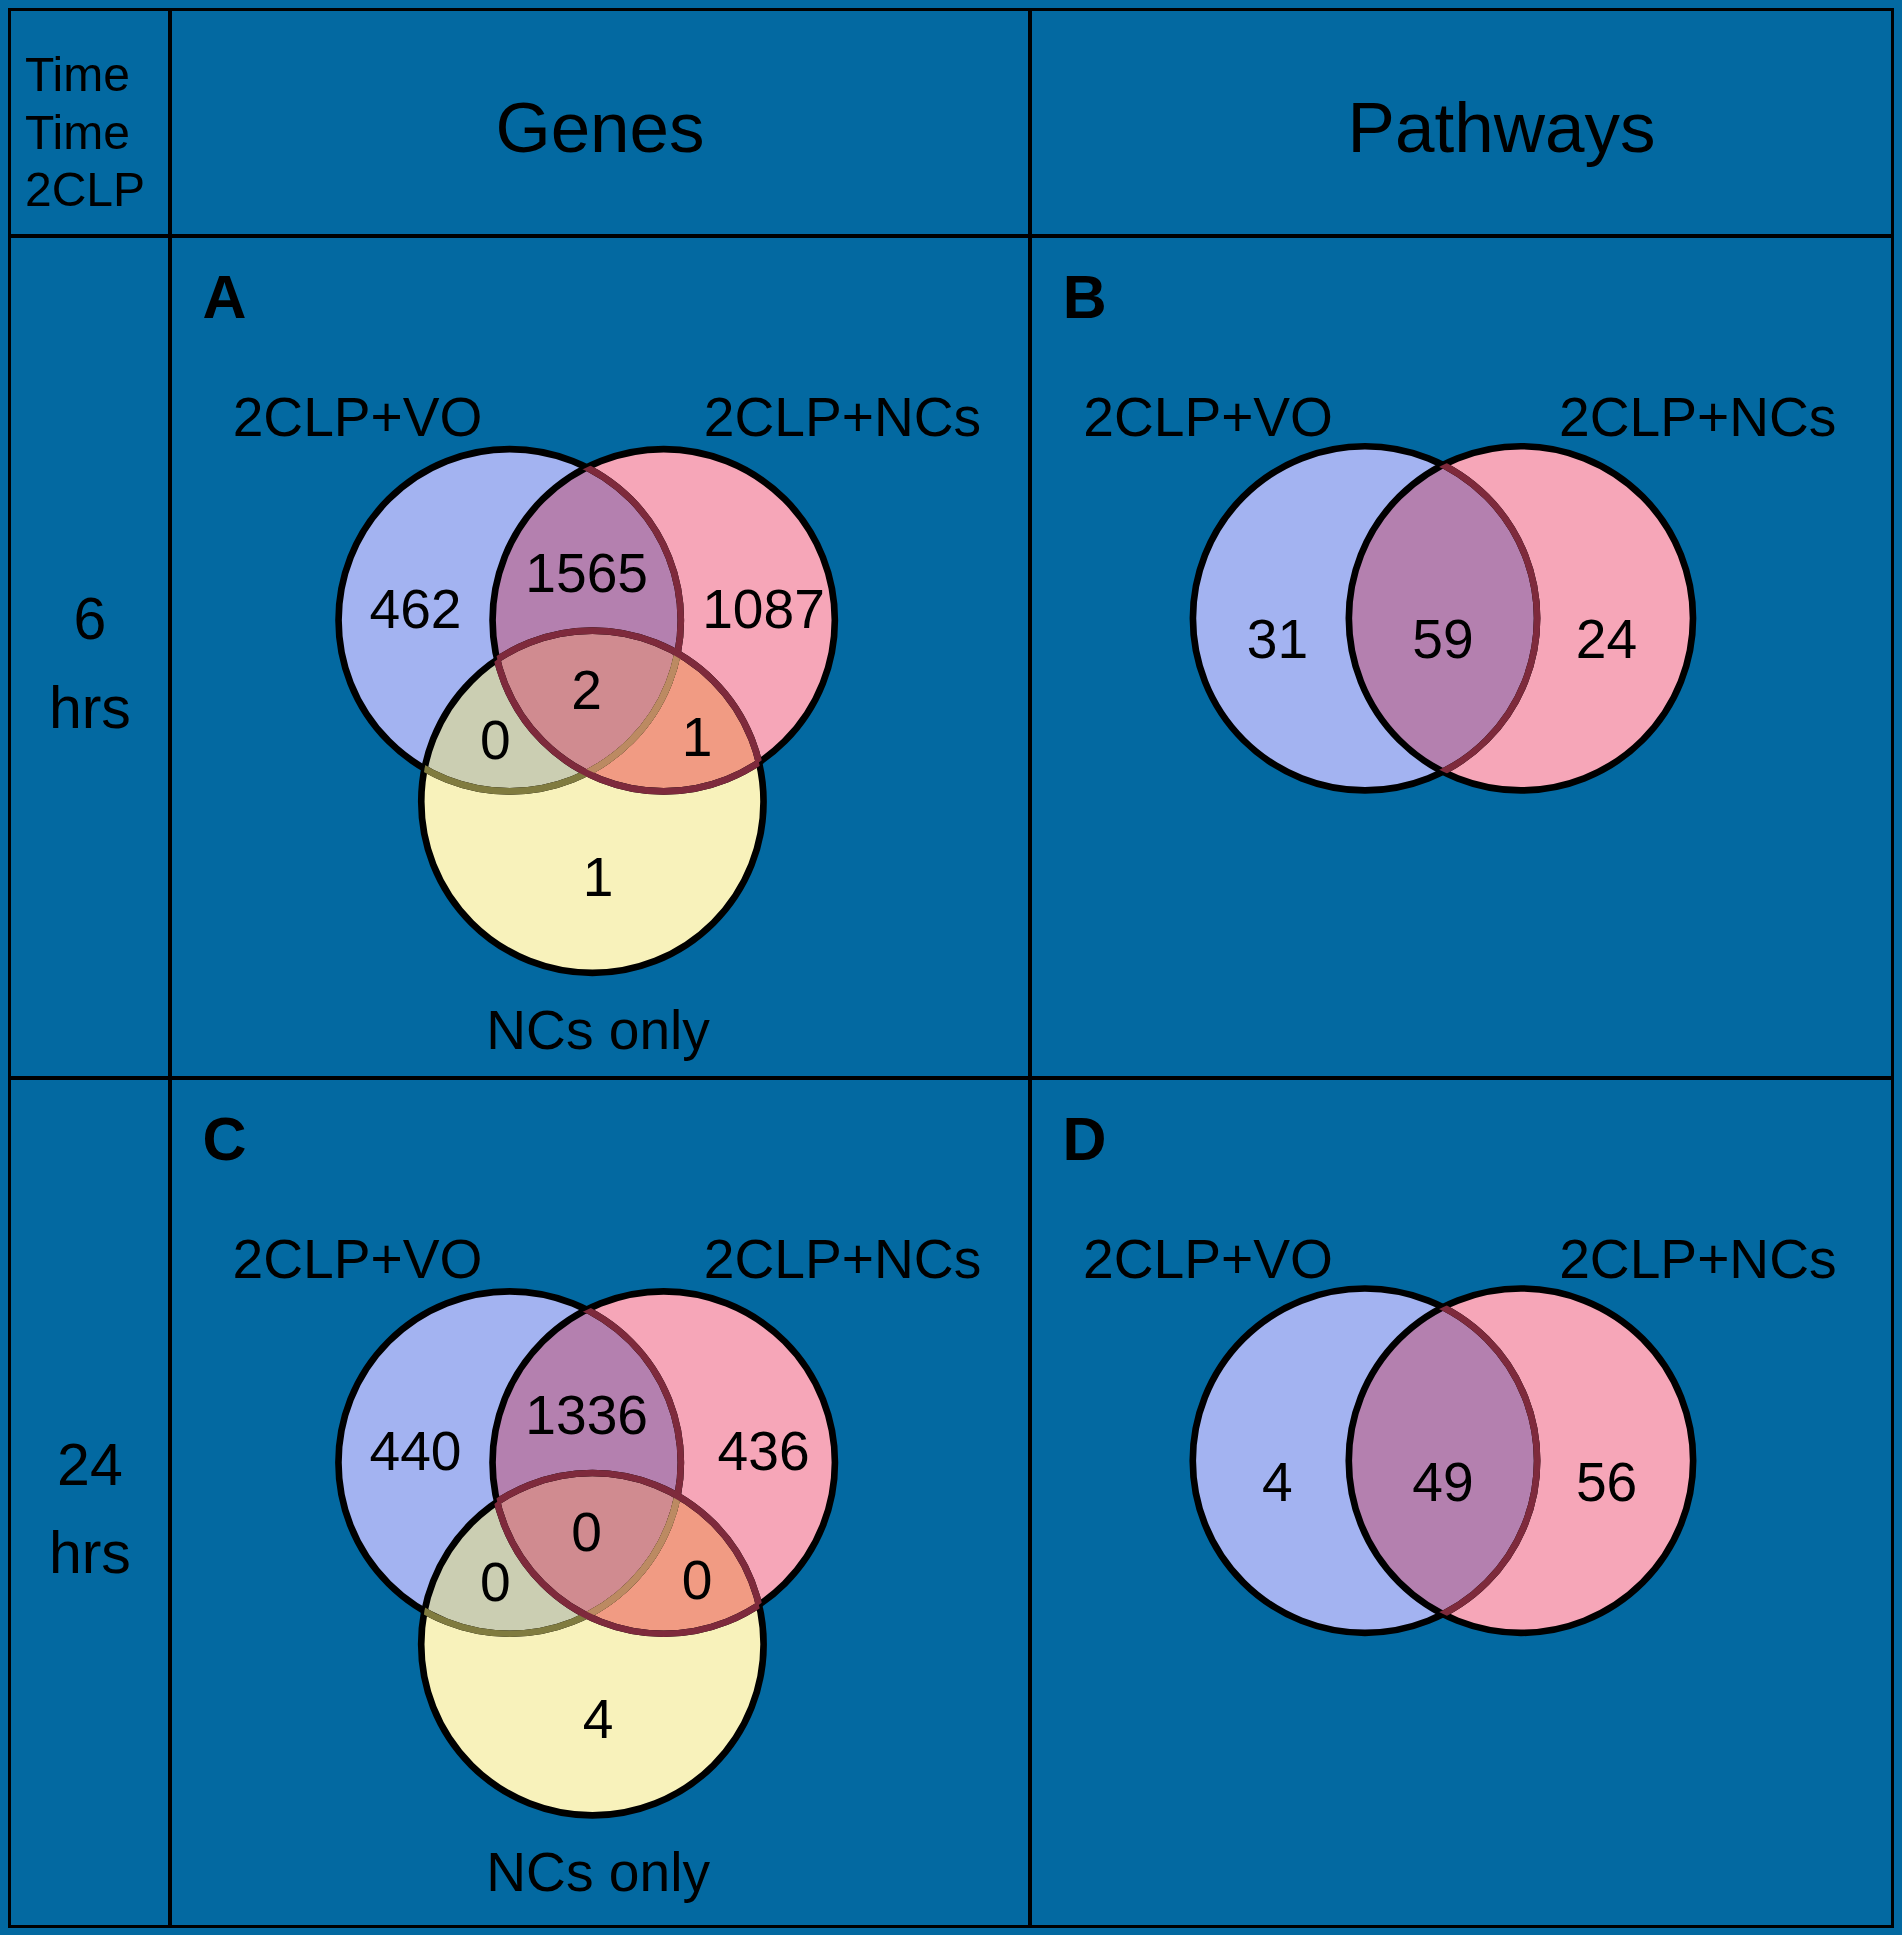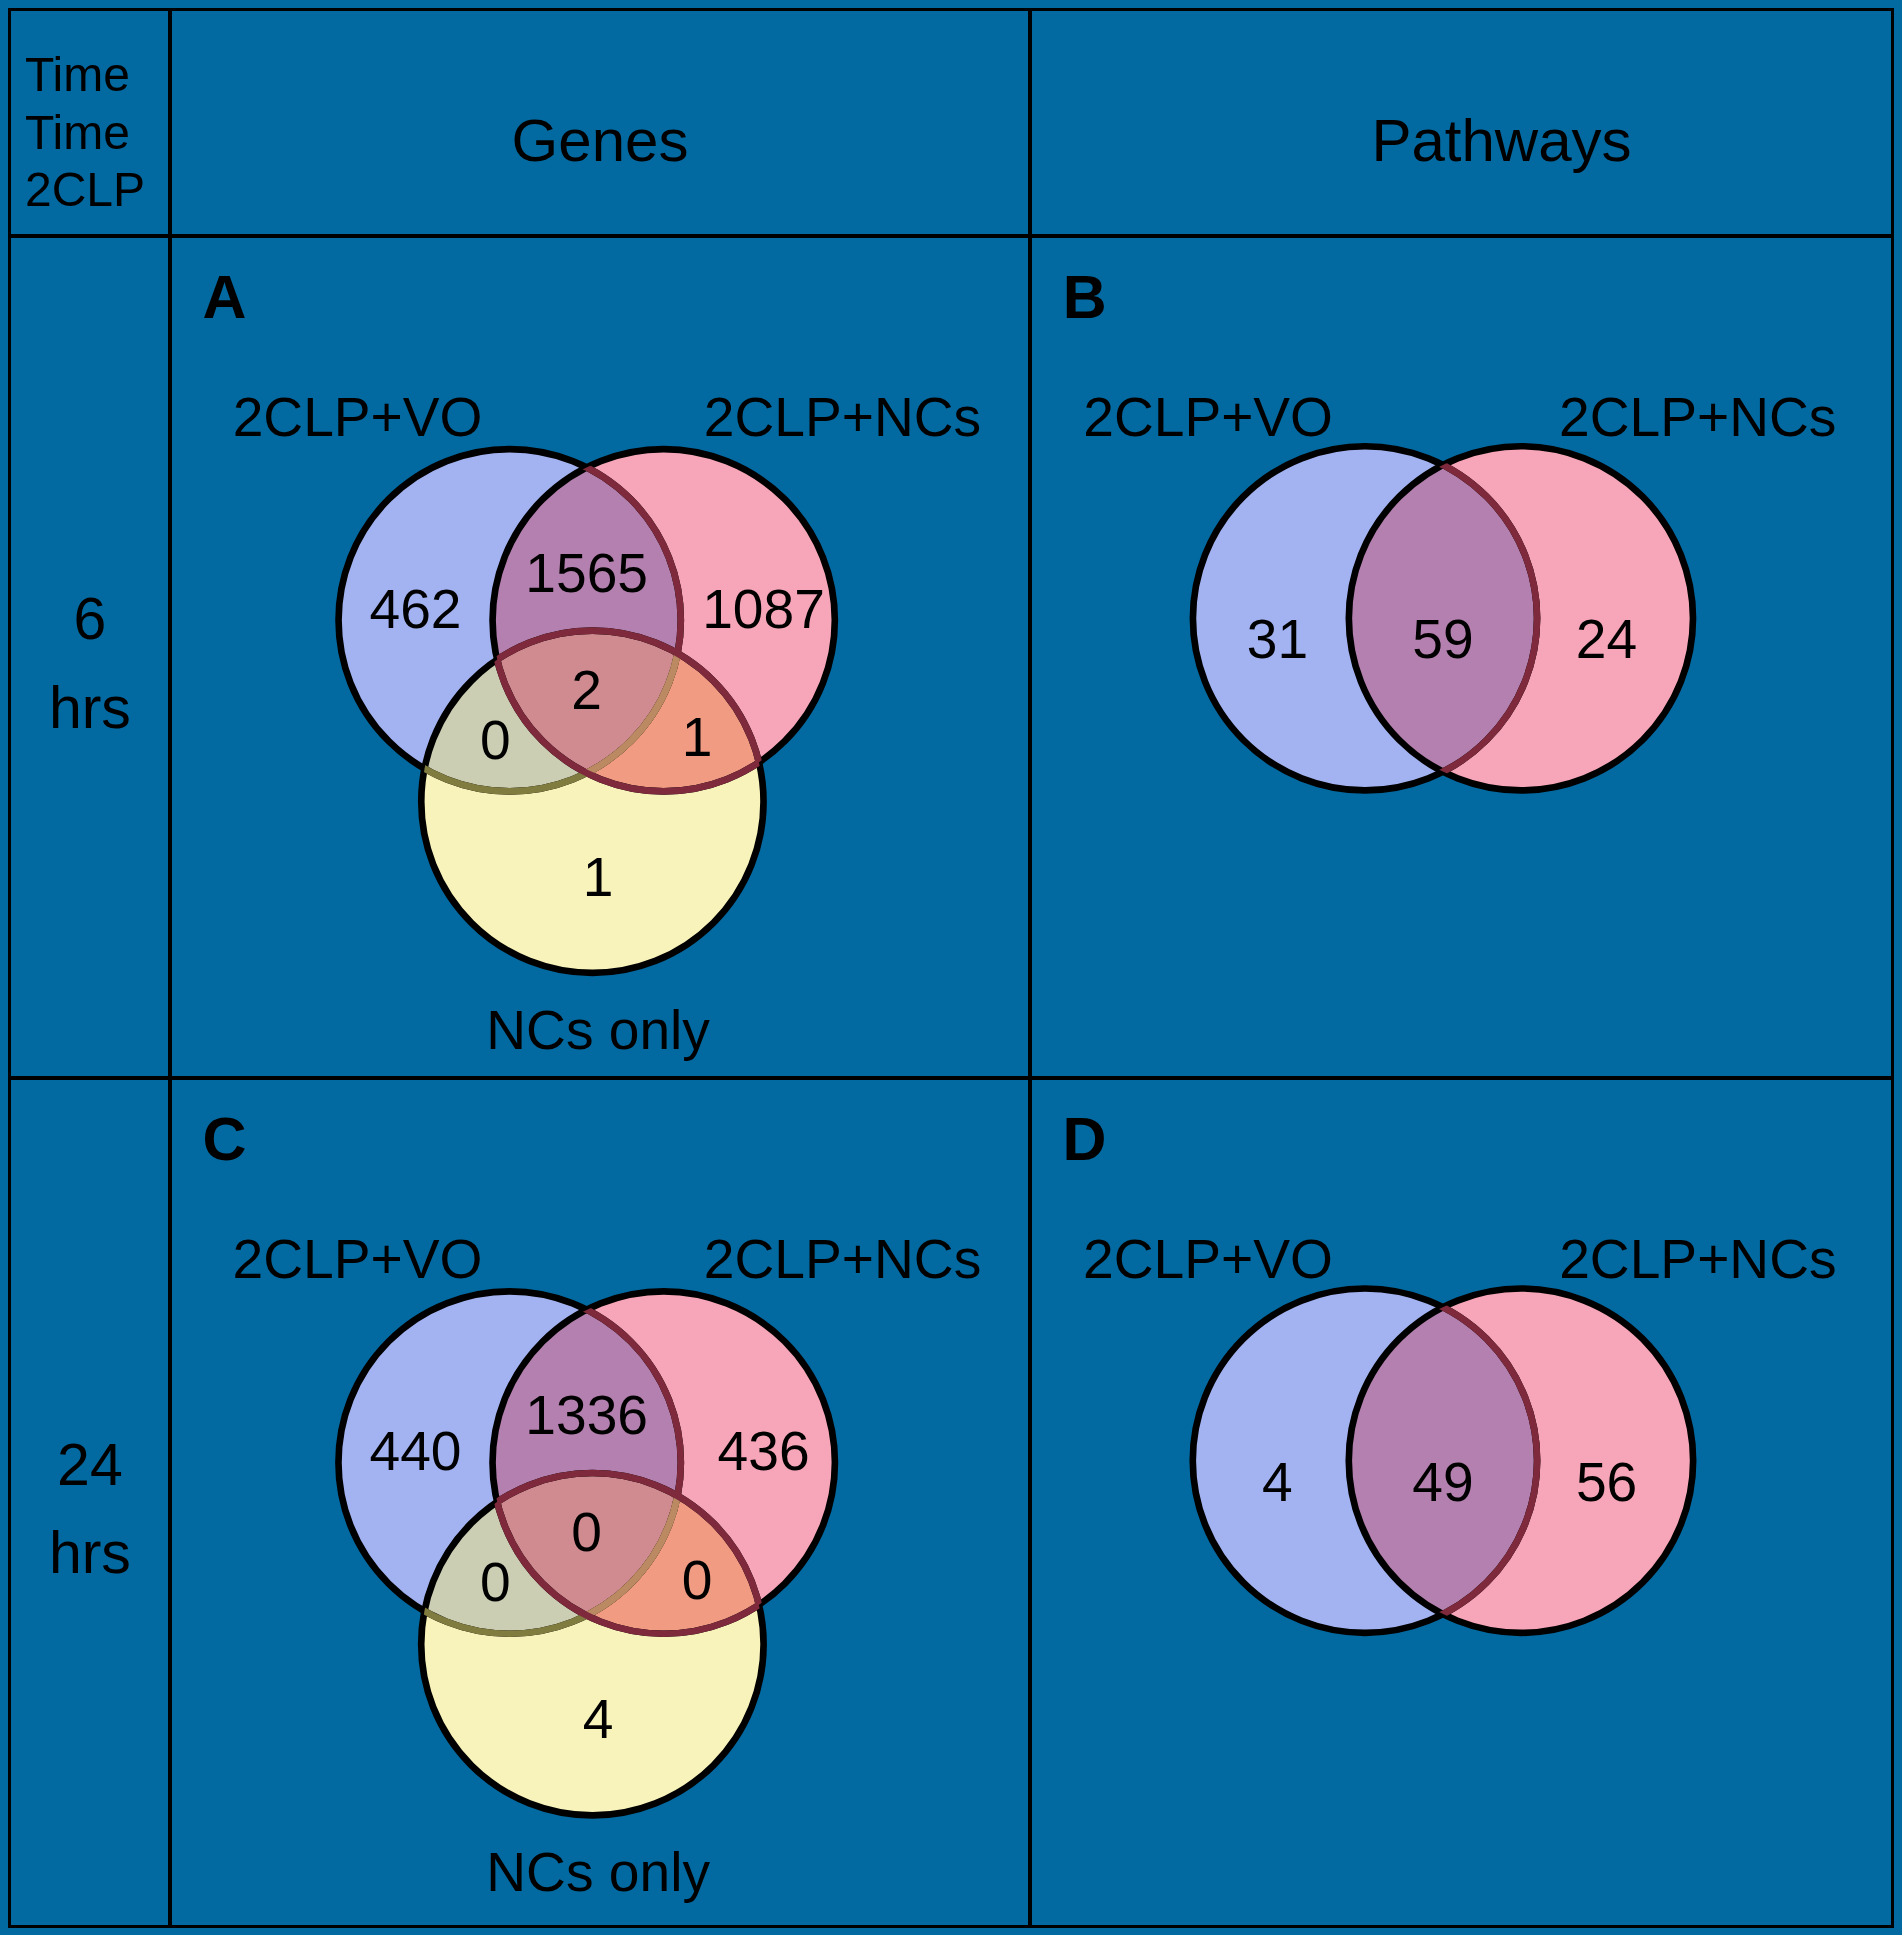--- a/index.html
+++ b/index.html
@@ -4,22 +4,22 @@
 <style>
   html,body{margin:0;padding:0;background:#fff;}
   .page{position:relative;width:1902px;height:1936px;background:#0369a1;overflow:hidden;
         font-family:"Liberation Sans", sans-serif;color:#000;}
   .outer-border{position:absolute;left:7.6px;top:7.6px;right:7.6px;bottom:7.6px;border:3.8px solid #000;}
   .vline{position:absolute;top:7.6px;bottom:7.6px;width:3.8px;background:#000;}
   .hline{position:absolute;left:7.6px;right:7.6px;height:3.8px;background:#000;}
   .v1{left:168px;} .v2{left:1028px;}
   .h1{top:234px;} .h2{top:1076px;}
   .corner{position:absolute;left:25px;top:46px;width:143px;font-size:48px;line-height:1.2;}
-  .colhead{position:absolute;top:23px;height:223px;display:flex;align-items:center;justify-content:center;
-           font-size:60px;padding-top:5.7px;}
+  .colhead{position:absolute;top:10px;height:223px;display:flex;align-items:center;justify-content:center;
+           font-size:71px;padding-top:5.7px;}
   .genes{left:172px;width:856px;}
   .pathways{left:1032px;width:859px;padding-left:40px;}
   .rowhead{position:absolute;left:11.4px;width:157px;display:flex;flex-direction:column;align-items:center;
            justify-content:center;font-size:59px;line-height:1.5;padding-top:13.3px;box-sizing:border-box;}
   .r1{top:238px;height:838px;}
   .r2{top:1080px;height:845px;}
   svg.panel{position:absolute;overflow:visible;}
   .pA{left:172px;top:238px;}
   .pB{left:1032px;top:238px;}
   .pC{left:172px;top:1080px;}

